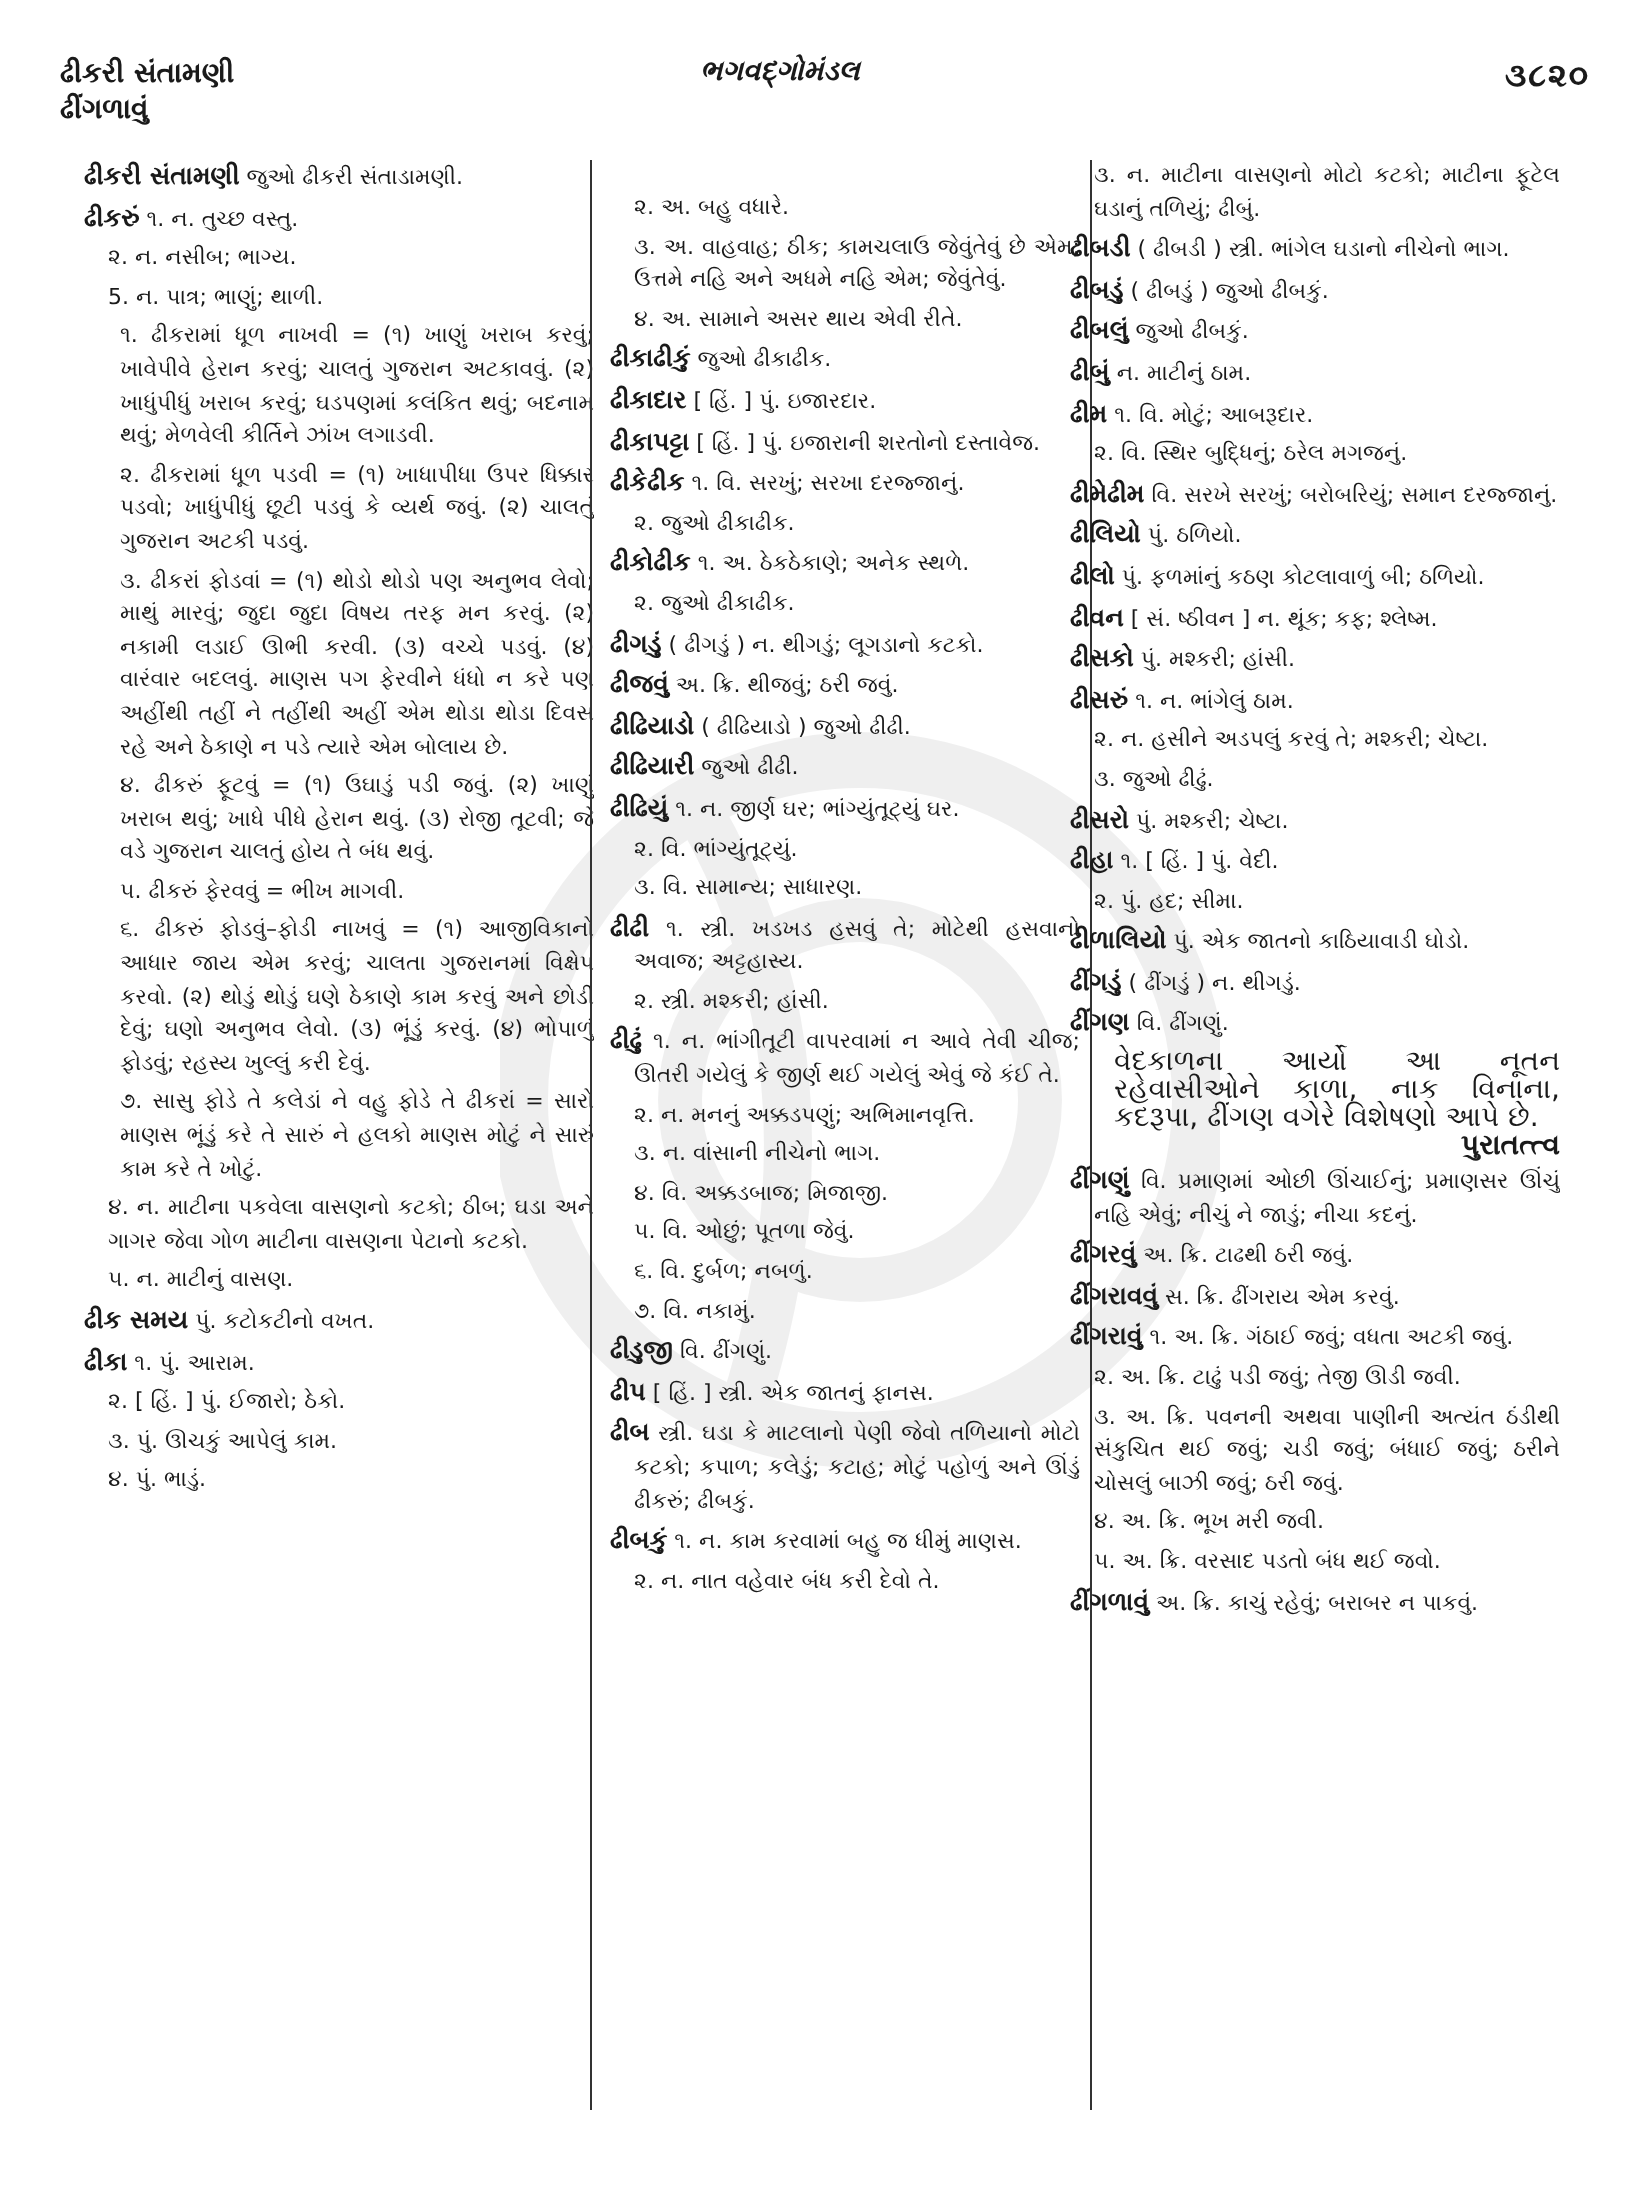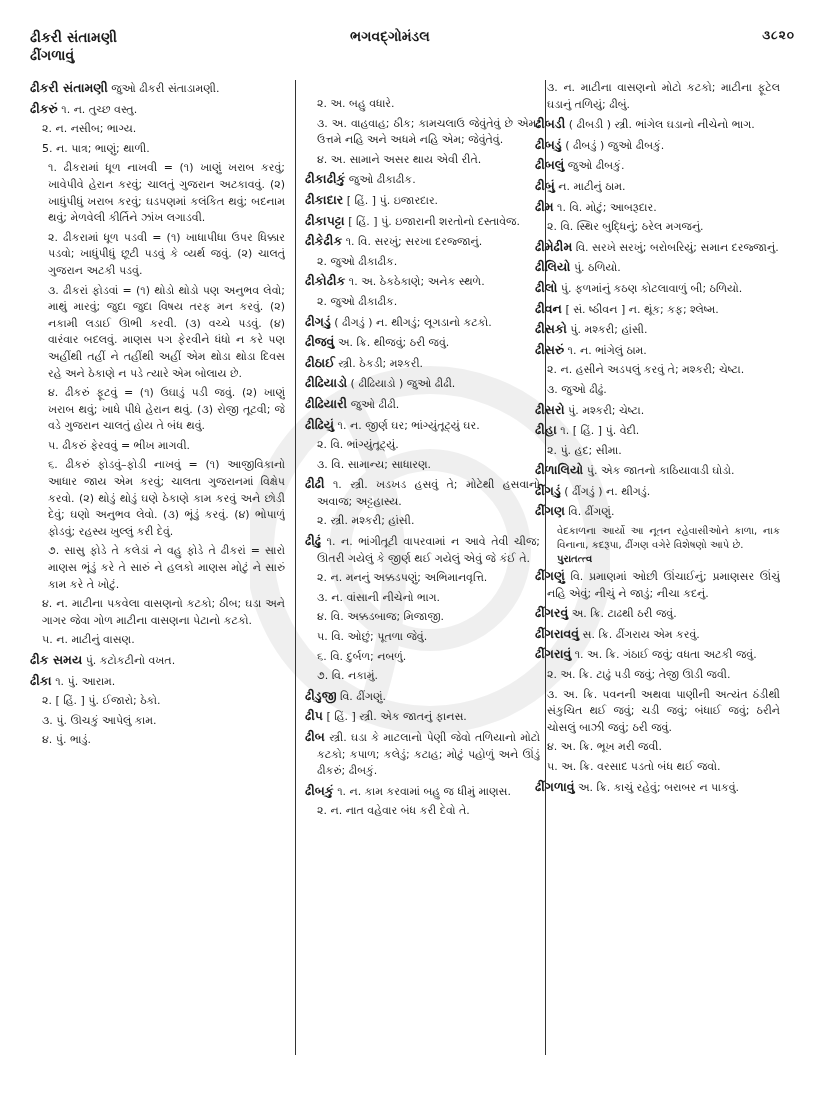--- a/index.html
+++ b/index.html
@@ -11,43 +11,43 @@
   }
   .watermark {
     position: absolute; left: 250px; top: 330px; width: 360px; height: 440px;
     pointer-events: none; opacity: 0.06;
   }
   .running-head {
     position: absolute; top: 28px; left: 30px; right: 30px; height: 40px;
   }
   .rh-left { position: absolute; left: 0; top: 0; font-size: 14px; font-weight: bold; line-height: 18px; }
   .rh-left div { white-space: nowrap; }
-  .rh-center { position: absolute; left: 320px; top: 0; font-size: 14px; font-weight: bold; }
-  .rh-right { position: absolute; right: 0; top: 0; font-size: 12px; font-weight: bold; letter-spacing: 1px; }
+  .rh-center { position: absolute; left: 320px; top: 0; font-size: 14px; font-weight: bold; font-style: italic; }
+  .rh-right { position: absolute; right: 0; top: 0; font-size: 16px; font-weight: bold; letter-spacing: 1px; }
   .columns {
     position: absolute; top: 80px; left: 30px; width: 770px; height: 980px;
   }
   .col {
     position: absolute; top: 0; bottom: 0; overflow: hidden;
     font-size: 11px; line-height: 16.6px;
   }
-  .col1 { left: 0; width: 255px; }
+  .col1 { left: 12px; width: 255px; }
   .col2 { left: 275px; width: 235px; margin-top: 16px; }
   .col3 { left: 505px; width: 245px; }
   .divider {
     position: absolute; top: 0; height: 975px; width: 1px; background: #333;
   }
   .div1 { left: 265px; }
   .div2 { left: 515px; }
   .entry { margin: 0 0 3px 0; text-align: justify; }
   .hw { font-weight: bold; font-size: 12.5px; }
   .sense { padding-left: 12px; margin: 0 0 3px 0; text-align: justify; }
   .sense.deep { padding-left: 18px; text-indent: 0; }
-  .quote { padding-left: 22px; font-size: 10px; line-height: 14px; margin-bottom: 2px; text-align: justify; }
-  .quote-src { display: block; text-align: left; font-weight: bold; }
+  .quote { padding-left: 22px; font-size: 14px; line-height: 14px; margin-bottom: 2px; text-align: justify; }
+  .quote-src { display: block; text-align: right; font-weight: bold; }
   .hang { padding-left: 12px; text-indent: -12px; }
   .hang .hw { }
 </style>
 </head>
 <body>
 
 <svg class="watermark" viewBox="0 0 360 440">
   <circle cx="180" cy="220" r="170" fill="none" stroke="#000" stroke-width="28"></circle>
   <circle cx="180" cy="220" r="90" fill="none" stroke="#000" stroke-width="22"></circle>
   <path d="M90 60 Q180 200 120 380" fill="none" stroke="#000" stroke-width="24"></path>
@@ -90,21 +90,20 @@
       <div class="sense">૪. અ. સામાને અસર થાય એવી રીતે.</div>
       <div class="entry hang"><span class="hw">ઢીકાઢીકું</span><span> જુઓ ઢીકાઢીક.</span></div>
       <div class="entry hang"><span class="hw">ઢીકાદાર</span><span> [ હિં. ] પું. ઇજારદાર.</span></div>
       <div class="entry hang"><span class="hw">ઢીકાપટ્ટા</span><span> [ હિં. ] પું. ઇજારાની શરતોનો દસ્તાવેજ.</span></div>
       <div class="entry hang"><span class="hw">ઢીકેઢીક</span><span> ૧. વિ. સરખું; સરખા દરજ્જાનું.</span></div>
       <div class="sense">૨. જુઓ ઢીકાઢીક.</div>
       <div class="entry hang"><span class="hw">ઢીકોઢીક</span><span> ૧. અ. ઠેકઠેકાણે; અનેક સ્થળે.</span></div>
       <div class="sense">૨. જુઓ ઢીકાઢીક.</div>
       <div class="entry hang"><span class="hw">ઢીગડું</span><span> ( ઢીગડું ) ન. થીગડું; લૂગડાનો કટકો.</span></div>
       <div class="entry hang"><span class="hw">ઢીજવું</span><span> અ. ક્રિ. થીજવું; ઠરી જવું.</span></div>
-      <div class="entry hang"><span class="hw">ઢીઠાઈ</span><span> સ્ત્રી. ઠેકડી; મશ્કરી.</span></div>
       <div class="entry hang"><span class="hw">ઢીઢિયાડો</span><span> ( ઢીઢિયાડો ) જુઓ ઢીઢી.</span></div>
       <div class="entry hang"><span class="hw">ઢીઢિયારી</span><span> જુઓ ઢીઢી.</span></div>
       <div class="entry hang"><span class="hw">ઢીઢિયું</span><span> ૧. ન. જીર્ણ ઘર; ભાંગ્યુંતૂટ્યું ઘર.</span></div>
       <div class="sense">૨. વિ. ભાંગ્યુંતૂટ્યું.</div>
       <div class="sense">૩. વિ. સામાન્ય; સાધારણ.</div>
       <div class="entry hang"><span class="hw">ઢીઢી</span><span> ૧. સ્ત્રી. ખડખડ હસવું તે; મોટેથી હસવાનો અવાજ; અટ્ટહાસ્ય.</span></div>
       <div class="sense">૨. સ્ત્રી. મશ્કરી; હાંસી.</div>
       <div class="entry hang"><span class="hw">ઢીઢું</span><span> ૧. ન. ભાંગીતૂટી વાપરવામાં ન આવે તેવી ચીજ; ઊતરી ગયેલું કે જીર્ણ થઈ ગયેલું એવું જે કંઈ તે.</span></div>
       <div class="sense">૨. ન. મનનું અક્કડપણું; અભિમાનવૃત્તિ.</div>
       <div class="sense">૩. ન. વાંસાની નીચેનો ભાગ.</div>

